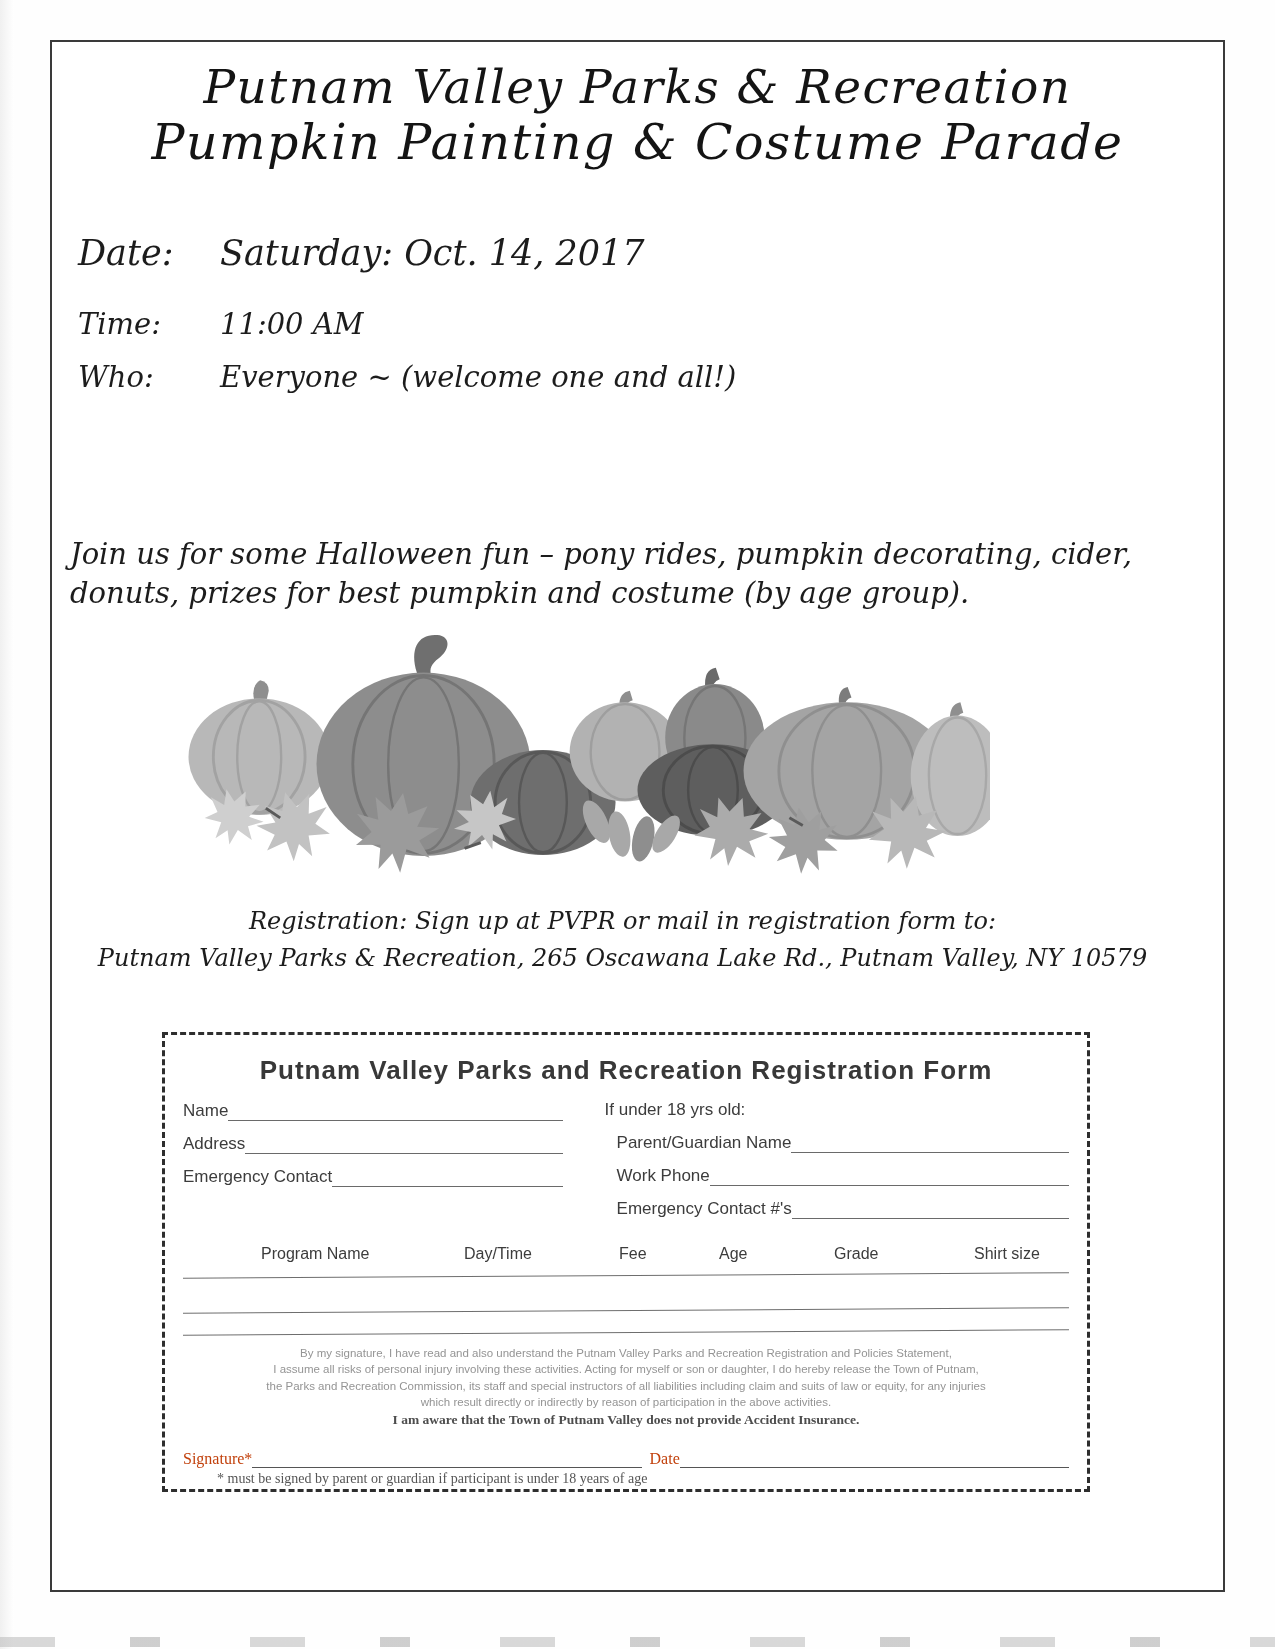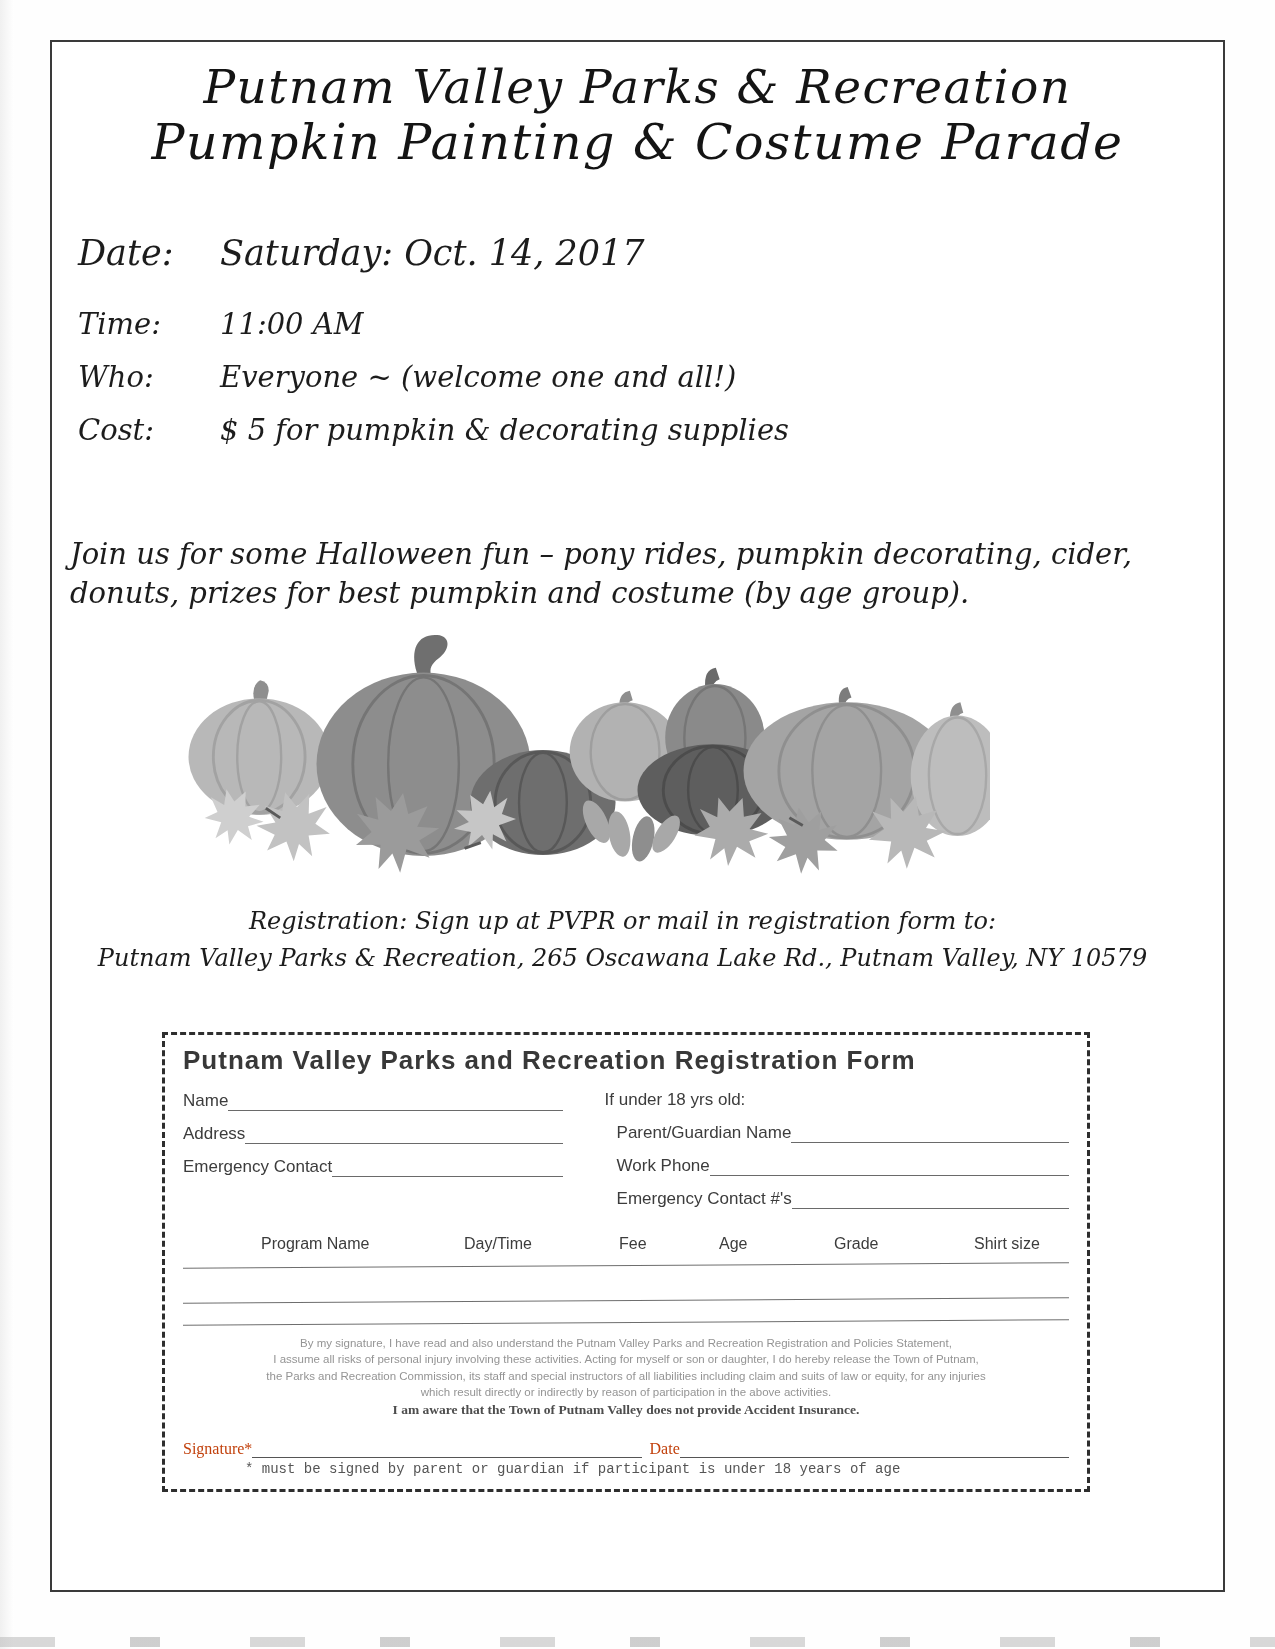--- a/index.html
+++ b/index.html
@@ -23,22 +23,22 @@
   
   .art{position:absolute;top:626px;left:178px;width:812px;height:248px;}
   .art svg{width:100%;height:100%;}
   
   .reg{position:absolute;top:903px;left:60px;right:90px;text-align:center;
        font-style:italic;font-size:24px;line-height:1.55;}
   
   .form-box{position:absolute;top:1032px;left:162px;width:928px;height:460px;
         border:3px dashed #2e2e2e;box-sizing:border-box;padding:8px 18px 0 18px;
         font-family:"Liberation Sans",sans-serif;color:#3c3c3c;font-style:normal;}
-  .form-title{text-align:left;font-size:26px;font-weight:bold;letter-spacing:1px;
-        color:#383838;margin-top:2px;}
+  .form-title{text-align:center;font-size:26px;font-weight:bold;letter-spacing:1px;
+        color:#383838;margin-top:12px;}
   .form-grid{display:flex;margin-top:14px;}
   .col-left{width:46%;}
   .col-right{width:54%;padding-left:14px;box-sizing:border-box;}
   .field-row{display:flex;align-items:flex-end;font-size:17px;margin-bottom:12px;height:21px;}
   .col-left .field-row .blank{margin-right:28px;}
   .col-right .field-row{padding-left:12px;}
   .blank{flex:1;border-bottom:1px solid #6a6a6a;height:18px;}
   .under18{font-size:17px;margin-bottom:11px;height:21px;}
   .program-header{position:relative;height:22px;margin-top:14px;font-size:16px;}
   .program-header span{position:absolute;top:0;white-space:nowrap;}
@@ -47,21 +47,21 @@
   .rule{border-bottom:1.5px solid #6e6e6e;transform:rotate(-0.35deg);}
   .rule1{margin-top:8px;} .rule2{margin-top:34px;} .rule3{margin-top:21px;}
   .waiver{margin-top:12px;text-align:center;font-size:11.5px;line-height:1.42;color:#949494;}
   .insurance{margin-top:2px;text-align:center;font-family:"Liberation Serif",serif;
         font-weight:bold;font-size:13.5px;color:#4d4d4d;}
   .sig-row{display:flex;align-items:flex-end;margin-top:22px;
         font-family:"Liberation Serif",serif;font-size:16px;color:#c2410c;}
   .sig-label{flex:none;}
   .sig-line{width:280px;border-bottom:1px solid #555;height:16px;margin-right:8px;}
   .date-line{width:260px;border-bottom:1px solid #555;height:16px;}
-  .sig-note{margin:3px 0 0 62px;font-family:Liberation Mono, monospace;
+  .sig-note{margin:3px 0 0 34px;font-family:Liberation Serif, serif;
         font-size:14px;color:#555;}
   .scan-noise{position:absolute;bottom:2px;left:0;right:0;height:10px;opacity:.55;
         background:repeating-linear-gradient(90deg,#b9b9b9 0 55px,transparent 55px 130px,
         #a8a8a8 130px 160px,transparent 160px 250px);}
 </style>
 </head>
 <body>
 
 <div class="sheet">
   <div class="edge-band"></div>
@@ -77,24 +77,20 @@
       <span class="detail-label">Date:</span>
       <span class="detail-value">Saturday: Oct. 14, 2017</span>
     </div>
     <div class="detail-row">
       <span class="detail-label">Time:</span>
       <span class="detail-value">11:00 AM</span>
     </div>
     <div class="detail-row">
       <span class="detail-label">Who:</span>
       <span class="detail-value">Everyone ~ (welcome one and all!)</span>
-    </div>
-    <div class="detail-row">
-      <span class="detail-label">Cost:</span>
-      <span class="detail-value">$ 5 for pumpkin &amp; decorating supplies</span>
     </div>
   </div>
 
   <div class="intro">Join us for some Halloween fun – pony rides, pumpkin decorating, cider, donuts, prizes for best pumpkin and costume (by age group).</div>
 
   <div class="art">
     <svg viewBox="0 0 850 250" preserveAspectRatio="xMidYMid meet">
       <defs>
         <path id="maple" d="M0,-38 L8,-20 L24,-30 L18,-10 L38,-12 L22,2 L34,16 L12,12 L10,34 L0,18 L-10,34 L-12,12 L-34,16 L-22,2 L-38,-12 L-18,-10 L-24,-30 L-8,-20 Z"></path>
       </defs>

